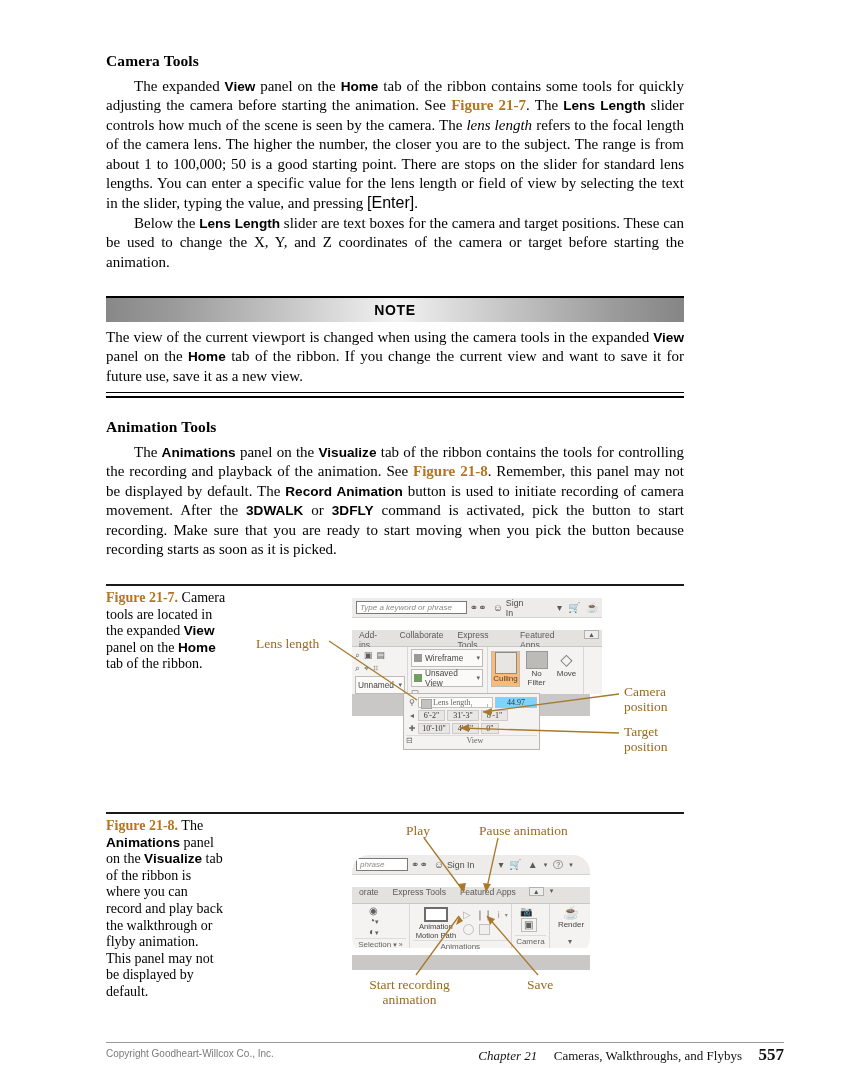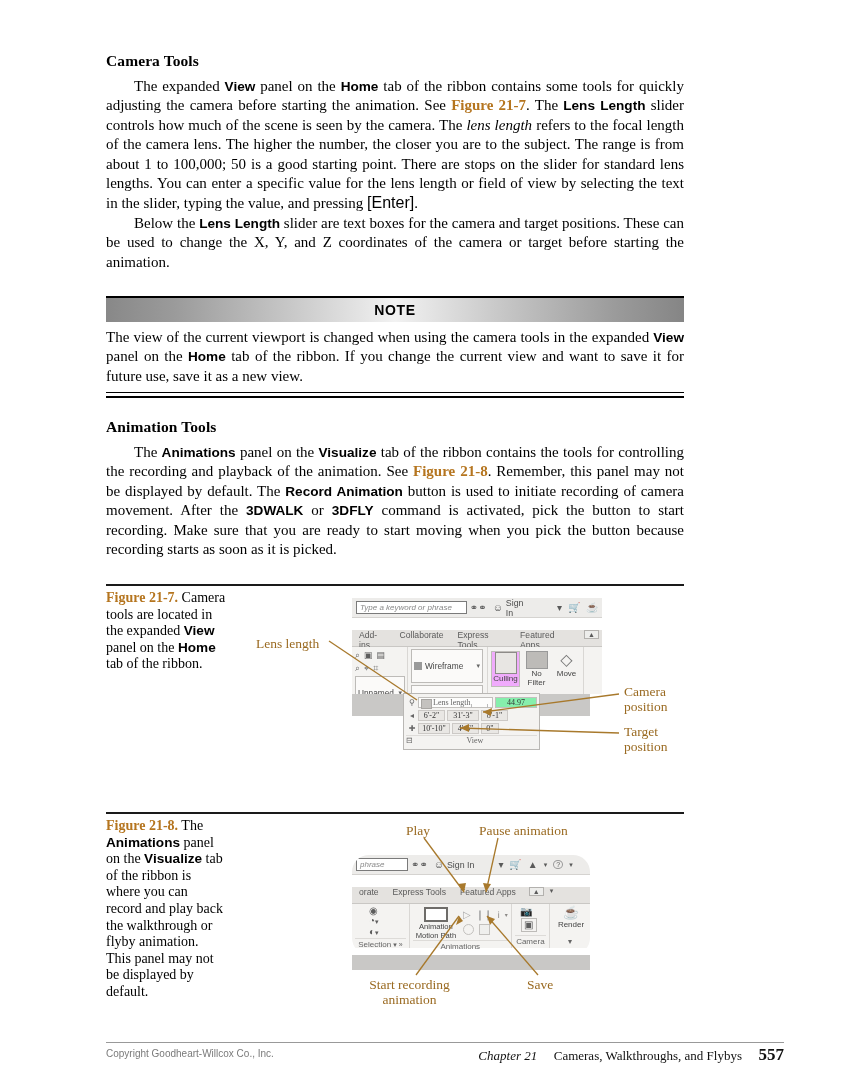--- a/index.html
+++ b/index.html
@@ -194,32 +194,32 @@
     padding-top: 1px;
   }
   .drop {
     border: 1px solid #bdbbb8;
     background: #fbfaf9;
     height: 13px;
     display: flex;
     align-items: center;
     font-size: 8.3px;
     color: #444;
-    padding: 16px 2px;
+    padding: 8px 2px;
     box-sizing: border-box;
     margin-bottom: 2px;
   }
   .drop .sq { width: 8px; height: 8px; background: #9a9a9a; margin-right: 3px; flex: 0 0 auto; }
   .drop .car { margin-left: auto; font-size: 7px; color: #666; }
 
   .big-btn {
     display: flex; flex-direction: column; align-items: center;
     font-size: 8px; color: #444; width: 40px; text-align: center;
   }
-  .big-btn.sel { background: #f0abfc; border: 1px solid #bfbdb9; }
+  .big-btn.sel { background: #fdba74; border: 1px solid #bfbdb9; }
 
   
   .flyout {
     position: absolute;
     background: #f4f3f1;
     border: 1px solid #b9b7b4;
     box-sizing: border-box;
     padding: 2px;
   }
   .fly-row {
@@ -242,21 +242,21 @@
     box-sizing: border-box;
     position: relative;
   }
   .slider .thumb {
     position: absolute; left: 2px; top: 1px; width: 9px; height: 8px;
     background: #c4c2bf; border: 1px solid #a8a6a3;
   }
   .slider .lbl { margin-left: 12px; }
   .slider .tick { position: absolute; top: 6px; width: 1px; height: 4px; background: #bbb; }
   .numbox {
-    width: 42px; height: 11px; border: 1px solid #c2c0bd; background: #86efac;
+    width: 42px; height: 11px; border: 1px solid #c2c0bd; background: #7dd3fc;
     font-size: 8px; color: #333; display: flex; align-items: center;
     justify-content: center; margin-left: 2px; box-sizing: border-box;
   }
   .coord {
     height: 11px; border: 1px solid #ccc9c6; background: #e9e7e4;
     font-size: 8px; color: #333; display: flex; align-items: center;
     justify-content: center; margin-right: 2px; box-sizing: border-box;
     padding: 0 2px;
   }
   .fly-foot {

